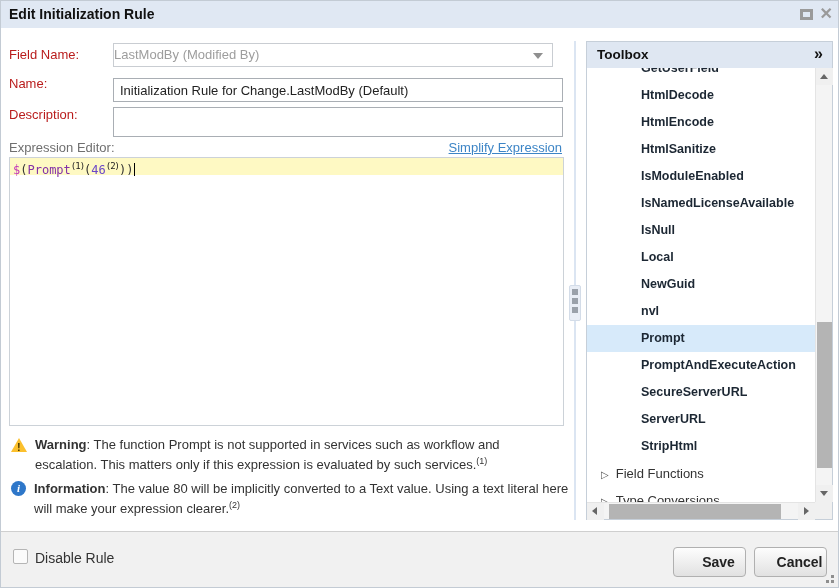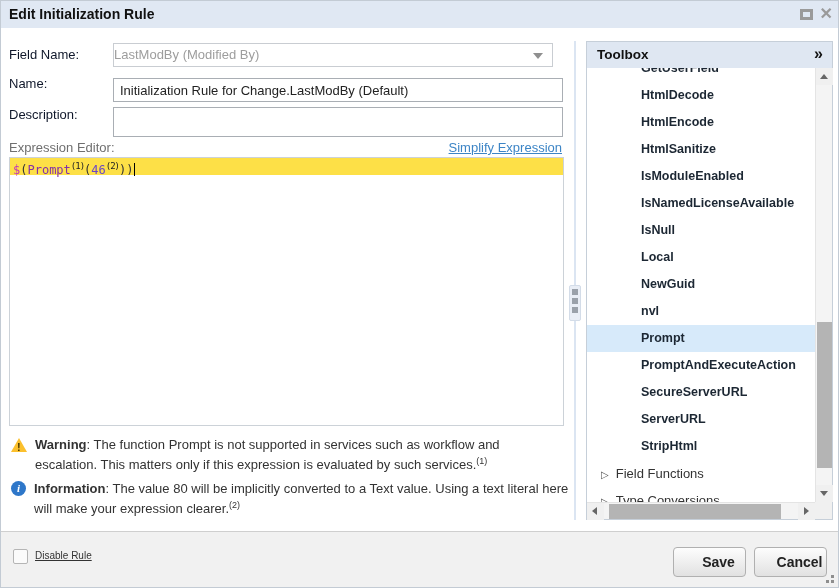--- a/index.html
+++ b/index.html
@@ -7,32 +7,32 @@
   body { font-family: "Liberation Sans", sans-serif; background: #fff; }
   .dialog { position: relative; width: 839px; height: 588px; background: #fff; border: 1px solid #c3cbd4; }
 
   
   .titlebar { position: absolute; left: 0; top: 0; right: 0; height: 27px; background: #e0e8f3; }
   .titlebar .title { position: absolute; left: 8px; top: 5px; font-size: 14px; font-weight: bold; color: #111; }
   .btn-max { position: absolute; right: 25px; top: 8px; width: 13px; height: 11px; border: 3px solid #9a9a9a; cursor: pointer; }
   .btn-close { position: absolute; right: 5px; top: 2px; font-size: 16px; font-weight: bold; color: #9a9a9a; cursor: pointer; line-height: 22px; }
 
   
-  .lbl { position: absolute; left: 8px; font-size: 13px; color: #0f172a; }
+  .lbl { position: absolute; left: 8px; font-size: 13px; color: #b91c1c; }
   .combo { position: absolute; left: 112px; top: 42px; width: 440px; height: 24px; background: #fff; border: 1px solid #c9cdd2; color: #9d9d9d; font-size: 13px; line-height: 22px; }
   .combo .caret { position: absolute; right: 9px; top: 9px; width: 0; height: 0; border-left: 5px solid transparent; border-right: 5px solid transparent; border-top: 6px solid #8f8f8f; }
   .txt { position: absolute; left: 112px; background: #fff; border: 1px solid #a9aeb4; font-size: 13px; color: #222; padding: 0 6px; font-family: "Liberation Sans", sans-serif; margin-top: 6px; }
   #name-input { top: 71px; width: 450px; height: 24px; }
   #desc-input { top: 100px; width: 450px; height: 30px; }
 
   .expr-label { position: absolute; left: 8px; top: 139px; font-size: 13px; color: #6f6f6f; }
   .simplify { position: absolute; top: 139px; right: 276px; font-size: 13px; color: #3d85c6; text-decoration: underline; cursor: pointer; }
 
   .expr-box { position: absolute; left: 8px; top: 156px; width: 555px; height: 269px; background: #fff; border: 1px solid #ccd2d8; cursor: text; }
-  .code-line { height: 17px; background: #fde047; font-family: "DejaVu Sans Mono", monospace; font-size: 12px; line-height: 17px; padding-left: 3px; white-space: pre; color: #333; }
+  .code-line { height: 17px; background: #fef9c3; font-family: "DejaVu Sans Mono", monospace; font-size: 12px; line-height: 17px; padding-left: 3px; white-space: pre; color: #333; }
   .code-line .dollar { color: #c238b8; }
   .code-line .func { color: #8331a8; }
   .code-line .arg { color: #6a46c8; }
   .code-line sup { font-size: 9px; color: #222; letter-spacing: -1px; }
   .cursor { display: inline-block; width: 1px; height: 13px; background: #000; vertical-align: -2px; }
 
   
   .msg { position: absolute; left: 10px; display: flex; font-size: 13px; color: #333; line-height: 1.5; }
   .msg .mtext { margin-left: 8px; }
   #warning-msg { top: 434px; }
@@ -70,21 +70,21 @@
   .sb-btn .tri-down { position: absolute; left: 4px; top: 6px; border-left: 4px solid transparent; border-right: 4px solid transparent; border-top: 5px solid #666; }
   .sb-btn .tri-left { position: absolute; left: 5px; top: 4px; border-top: 4px solid transparent; border-bottom: 4px solid transparent; border-right: 5px solid #666; }
   .sb-btn .tri-right { position: absolute; left: 6px; top: 4px; border-top: 4px solid transparent; border-bottom: 4px solid transparent; border-left: 5px solid #666; }
   .v-thumb { position: absolute; left: 1px; width: 15px; top: 254px; height: 146px; background: #b4b4b4; }
   .h-thumb { position: absolute; top: 1px; height: 15px; left: 22px; width: 172px; background: #b4b4b4; }
   .sb-corner { position: absolute; right: 0; bottom: 0; width: 17px; height: 17px; background: #f0f0f0; }
 
   
   .footer { position: absolute; left: 0; top: 530px; right: 0; bottom: 0; background: #f1f1f1; border-top: 1px solid #cfcfcf; }
   .chk { position: absolute; left: 12px; top: 17px; width: 15px; height: 15px; appearance: none; -webkit-appearance: none; border: 1px solid #b5b5b5; border-radius: 2px; background: #fbfbfb; cursor: pointer; }
-  .chk-label { position: absolute; left: 34px; top: 18px; font-size: 10px; color: #333; text-decoration: underline; }
+  .chk-label { position: absolute; left: 34px; top: 18px; font-size: 14px; color: #333; }
   .btn { position: absolute; top: 15px; height: 30px; border: 1px solid #b0b0b0; border-radius: 4px; background: linear-gradient(#fdfdfd, #e1e1e1); font-size: 14px; font-weight: 600; color: #222; text-align: center; line-height: 28px; cursor: pointer; font-family: "Liberation Sans", sans-serif; padding-left: 18px; }
   #save-btn { left: 672px; width: 73px; }
   #cancel-btn { left: 753px; width: 73px; }
   .grip-corner { position: absolute; right: 4px; bottom: 4px; width: 3px; height: 3px; background: #8e8e8e; box-shadow: 0 -5px #8e8e8e, -5px 0 #8e8e8e; cursor: nwse-resize; }
 </style>
 </head>
 <body>
 
 <div class="dialog">
 

